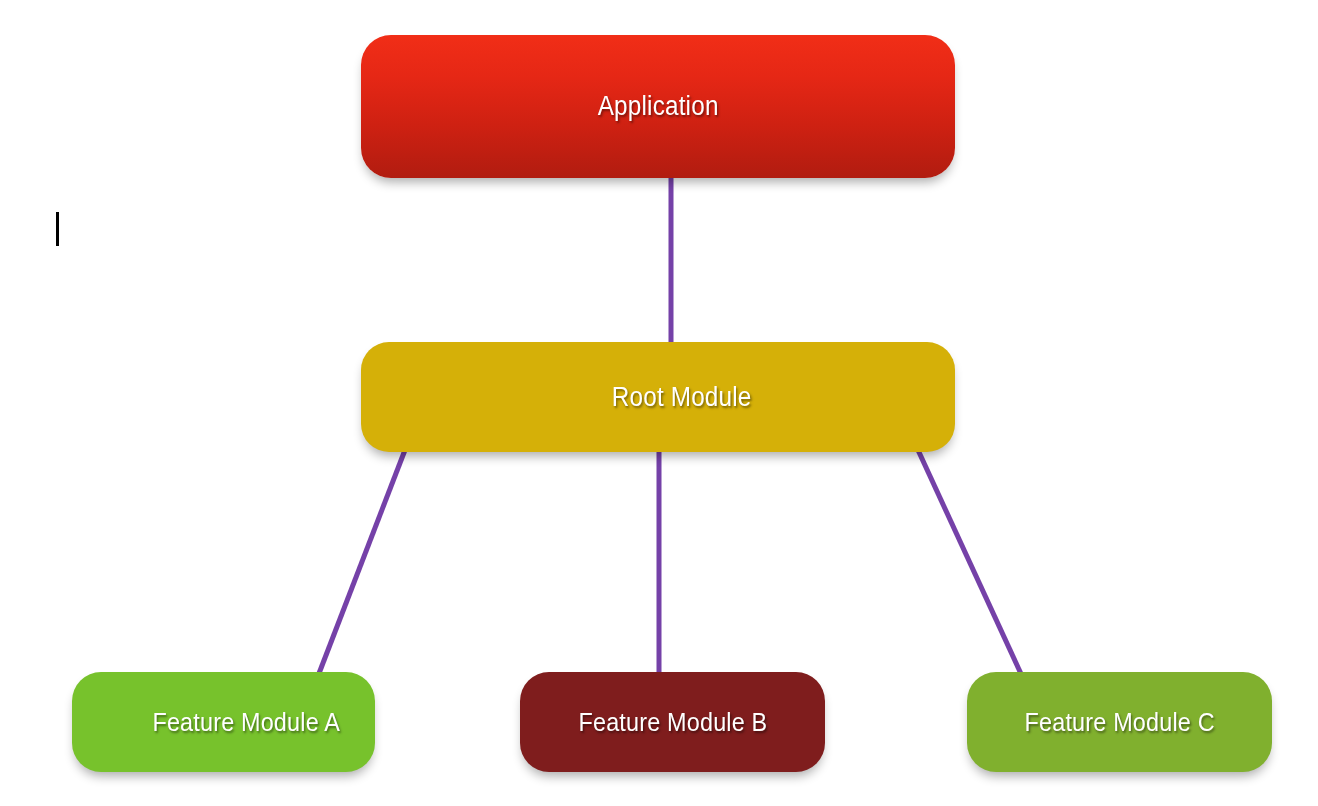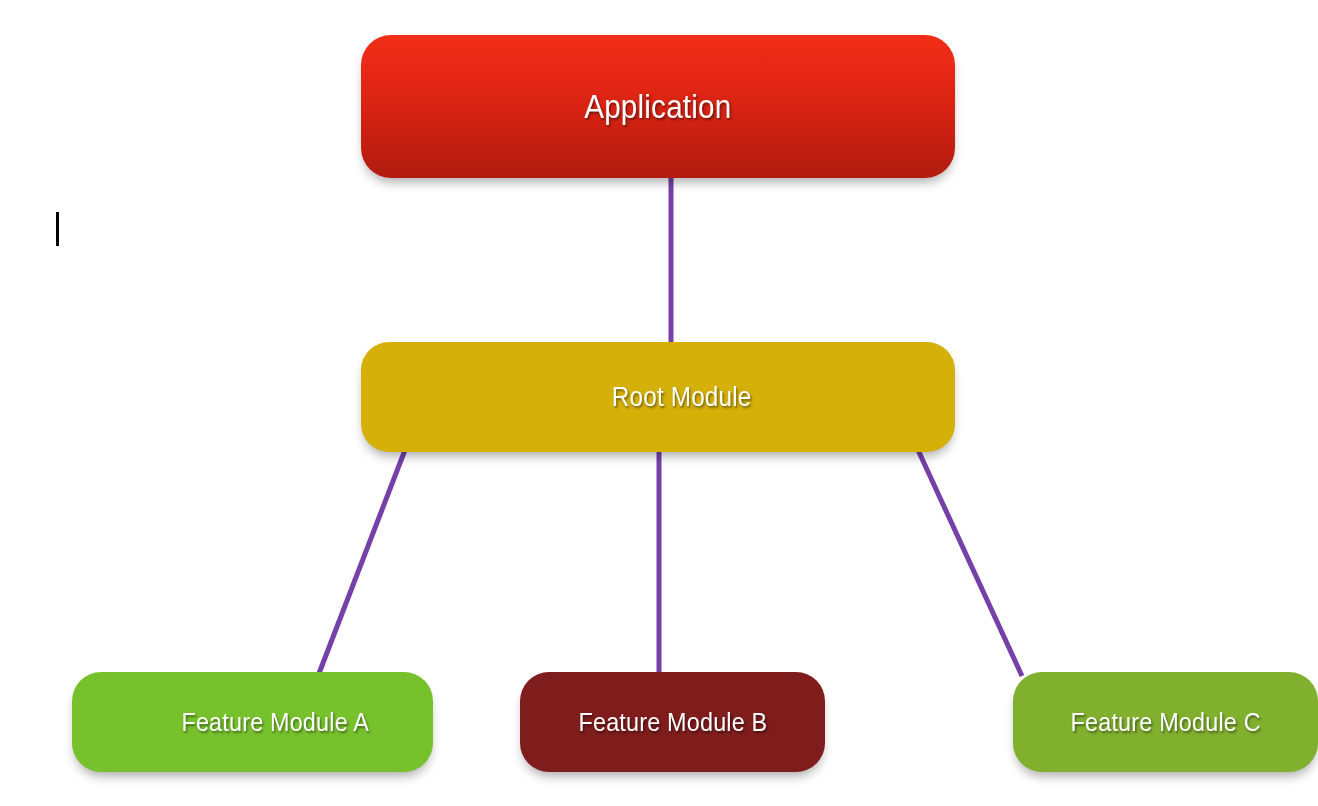--- a/index.html
+++ b/index.html
@@ -50,21 +50,21 @@
   }
 
   
   #node-application {
     left: 361px;
     top: 35px;
     width: 594px;
     height: 143px;
     border-radius: 30px;
     background: linear-gradient(to bottom, #f12e17 0%, #e52715 30%, #cf2112 62%, #b11c10 100%);
-    font-size: 33px;
+    font-size: 27px;
   }
 
   
   #node-root-module {
     left: 361px;
     top: 342px;
     width: 594px;
     height: 110px;
     border-radius: 28px;
     background: #d5b008;
@@ -74,34 +74,33 @@
 
   
   .node-feature {
     top: 672px;
     height: 100px;
     border-radius: 29px;
     font-size: 26px;
   }
   #node-feature-a {
     left: 72px;
-    width: 361px;
+    width: 303px;
     background: #77c22c;
     padding-left: 46px;
   }
   #node-feature-b {
     left: 520px;
     width: 305px;
     background: #7f1d1d;
   }
   #node-feature-c {
     left: 967px;
     width: 305px;
     background: #80b02e;
-    margin-left: 46px;
   }
 
   
   #text-caret {
     position: absolute;
     left: 56px;
     top: 212px;
     width: 3px;
     height: 34px;
     background: #000000;

